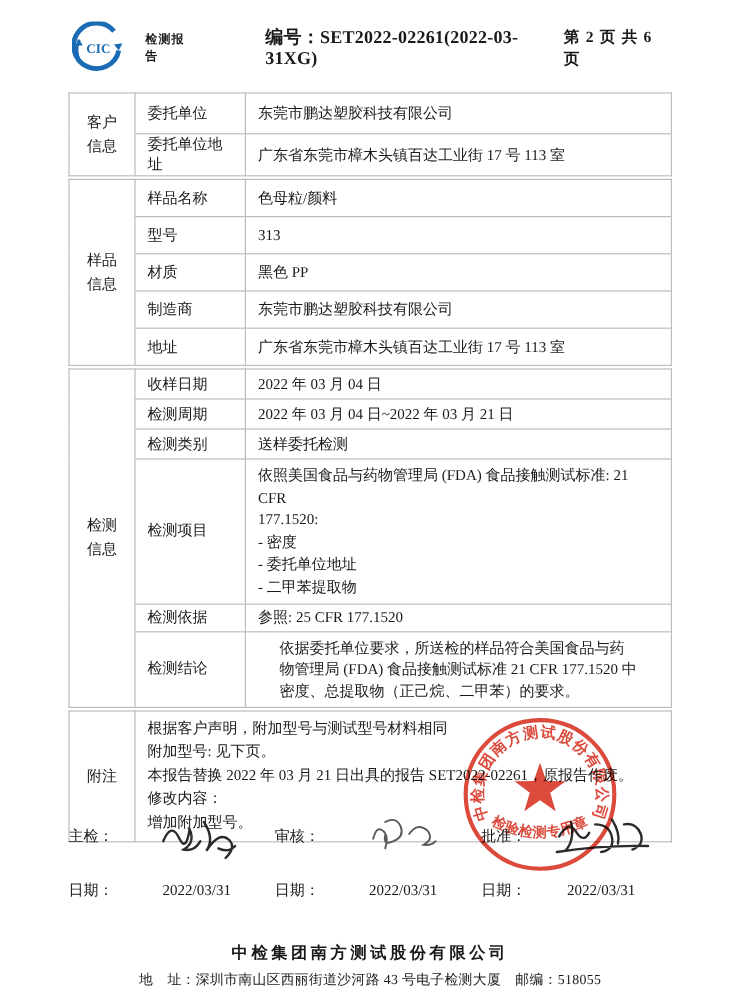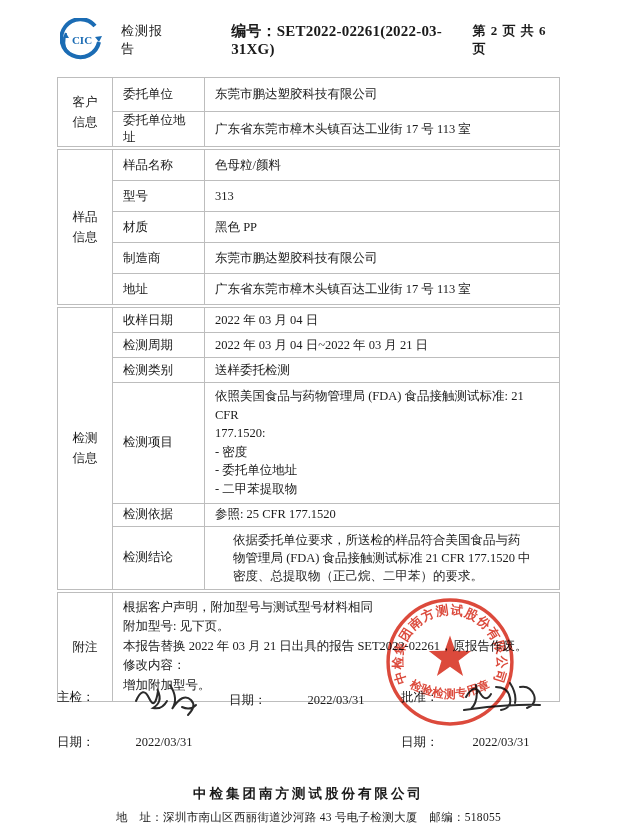--- a/index.html
+++ b/index.html
@@ -11,21 +11,21 @@
     color:#1a1a1a;
     overflow:hidden;
     border-radius:20px;
   }
   
   .hdr{
     position:absolute;top:16px;left:60px;right:57px;height:48px;
     display:flex;align-items:center;
   }
   .logo{width:44px;height:44px;flex:0 0 44px;}
-  .hdr-title{font-weight:normal;font-size:13px;margin-left:17px;letter-spacing:1px;}
+  .hdr-title{font-weight:bold;font-size:10px;margin-left:17px;letter-spacing:1px;}
   .hdr-no{font-weight:bold;font-size:15px;margin-left:57px;letter-spacing:.2px;}
   .hdr-page{font-weight:bold;font-size:13px;margin-left:auto;letter-spacing:1px;}
   
   .tables{position:absolute;top:77px;left:57px;width:502px;}
   table.sec{border-collapse:collapse;width:502px;table-layout:fixed;margin-bottom:2px;}
   table.sec td{border:1px solid #bdbdbd;font-size:12.5px;vertical-align:middle;}
   td.sec-cell{text-align:center;line-height:20px;}
   td.lbl{padding:0 10px;}
   td.val{padding:0 10px;}
   .t-customer td{height:33px;}
@@ -211,20 +211,28 @@
             <path d="M10,24 q7,-16 13,-3 t9,-7 q5,11 -5,17 q9,2 14,-7 M44,8 q9,14 2,24 q11,-17 19,-9 q6,6 -3,15 M56,30 q8,4 14,-2" fill="none" stroke="#2b2b2b" stroke-width="2" stroke-linecap="round"></path>
           </svg>
         </span>
       </div>
       <div class="date-line">
         <span class="date-lbl">日期：</span>
         <span class="date-val">2022/03/31</span>
       </div>
     </div>
     <div class="sig-col">
+      <div class="sig-line">
+        <span class="sig-role">审核：</span>
+        <span class="sig-img">
+          <svg width="70" height="40" viewBox="0 0 70 40">
+            <path d="M10,22 q3,-12 9,-6 q4,5 1,14 M20,8 q9,-5 13,4 q3,8 -6,12 t-7,-5 M40,18 q7,-10 15,-3 q6,7 -3,12 q6,1 10,-3" fill="none" stroke="#5a5a5a" stroke-width="1.6" stroke-linecap="round"></path>
+          </svg>
+        </span>
+      </div>
       <div class="date-line">
         <span class="date-lbl">日期：</span>
         <span class="date-val">2022/03/31</span>
       </div>
     </div>
     <div class="sig-col">
       <div class="sig-line">
         <span class="sig-role">批准：</span>
         <span class="sig-img">
           <svg width="86" height="40" viewBox="0 0 86 40">

